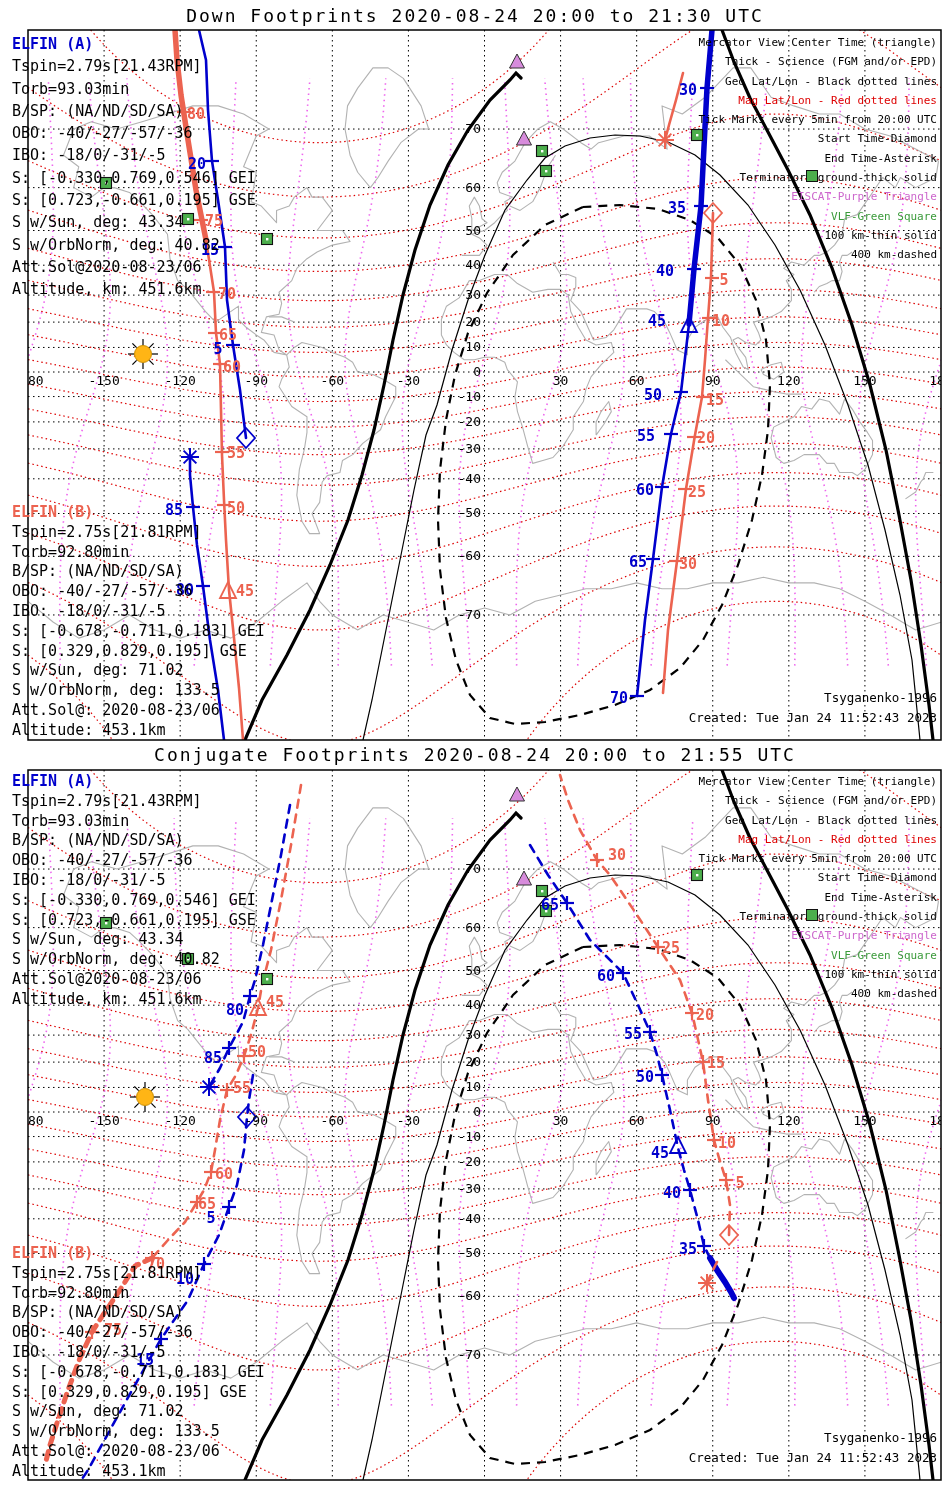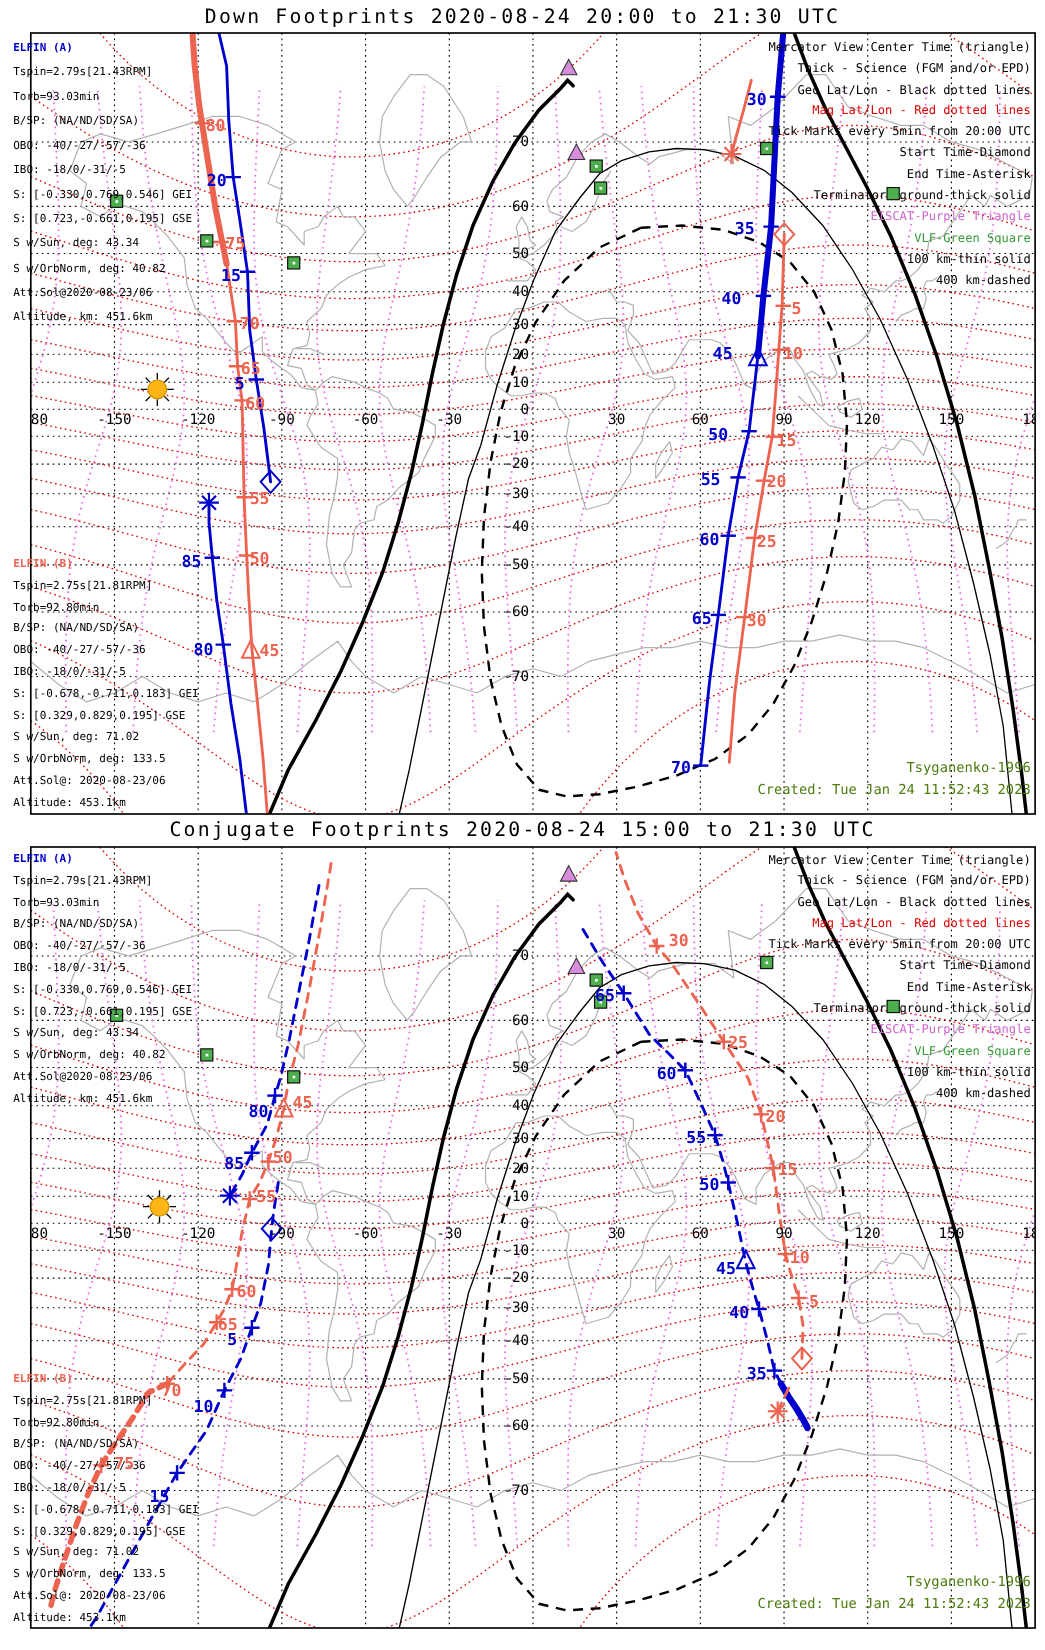--- a/index.html
+++ b/index.html
@@ -1,21 +1,21 @@
 <!DOCTYPE html>
 <html><head>
 <meta charset="utf-8">
 <style>
   html,body{margin:0;padding:0;background:#fff;}
   body{width:950px;height:1500px;position:relative;font-family:"DejaVu Sans Mono","Liberation Mono",monospace;}
   .title{position:absolute;width:950px;text-align:center;font-size:18px;letter-spacing:2px;color:#000;white-space:nowrap;}
-  .blk{position:absolute;font-size:10px;color:#000;white-space:nowrap;}
+  .blk{position:absolute;font-size:15px;color:#000;white-space:nowrap;}
   .blk .hdr{font-weight:bold;}
   .legend{position:absolute;text-align:right;font-size:11px;color:#000;white-space:nowrap;}
-  .credits{position:absolute;text-align:right;font-size:12.5px;color:#4d7c0f;white-space:nowrap;}
+  .credits{position:absolute;text-align:right;font-size:12.5px;color:#000000;white-space:nowrap;}
   .sq-ico{display:inline-block;width:10px;height:10px;background:#4cae4c;border:1px solid #111;vertical-align:-1px;}
   svg{position:absolute;left:0;top:0;}
   .line{display:block;}
 </style>
 </head>
 <body>
 
 <svg id="plot" width="950" height="1500" viewBox="0 0 950 1500">
     <defs>
       <clipPath id="clip0">
@@ -456,21 +456,21 @@
       <text x="481" y="1192.9028602067676" fill="#000" font-size="13" text-anchor="end" font-family="&quot;DejaVu Sans Mono&quot;,monospace">-30</text>
       <text x="481" y="1222.8073512893254" fill="#000" font-size="13" text-anchor="end" font-family="&quot;DejaVu Sans Mono&quot;,monospace">-40</text>
       <text x="481" y="1257.495646415623" fill="#000" font-size="13" text-anchor="end" font-family="&quot;DejaVu Sans Mono&quot;,monospace">-50</text>
       <text x="481" y="1300.3741055694743" fill="#000" font-size="13" text-anchor="end" font-family="&quot;DejaVu Sans Mono&quot;,monospace">-60</text>
       <text x="481" y="1358.9581227736453" fill="#000" font-size="13" text-anchor="end" font-family="&quot;DejaVu Sans Mono&quot;,monospace">-70</text>
     </g>
     <rect x="28" y="770" width="913" height="710" fill="none" stroke="#000" stroke-width="1.5"></rect>
   </svg>
 
 <div class="title" id="title-0" style="top: 5px;">Down Footprints 2020-08-24 20:00 to 21:30 UTC</div>
-<div class="title" id="title-1" style="top: 744px;">Conjugate Footprints 2020-08-24 15:00 to 21:30 UTC</div>
+<div class="title" id="title-1" style="top: 744px;">Conjugate Footprints 2020-08-24 20:00 to 21:55 UTC</div>
 <div id="overlays">
     <div class="blk" style="left: 12px; top: 33px; line-height: 22.3px;">
       <div class="hdr line" style="color: rgb(0, 0, 204);">ELFIN (A)</div>
       <div class="line">Tspin=2.79s[21.43RPM]</div>
       <div class="line">Torb=93.03min</div>
       <div class="line">B/SP: (NA/ND/SD/SA)</div>
       <div class="line">OBO: -40/-27/-57/-36</div>
       <div class="line">IBO: -18/0/-31/-5</div>
       <div class="line">S: [-0.330,0.769,0.546] GEI</div>
       <div class="line">S: [0.723,-0.661,0.195] GSE</div>

